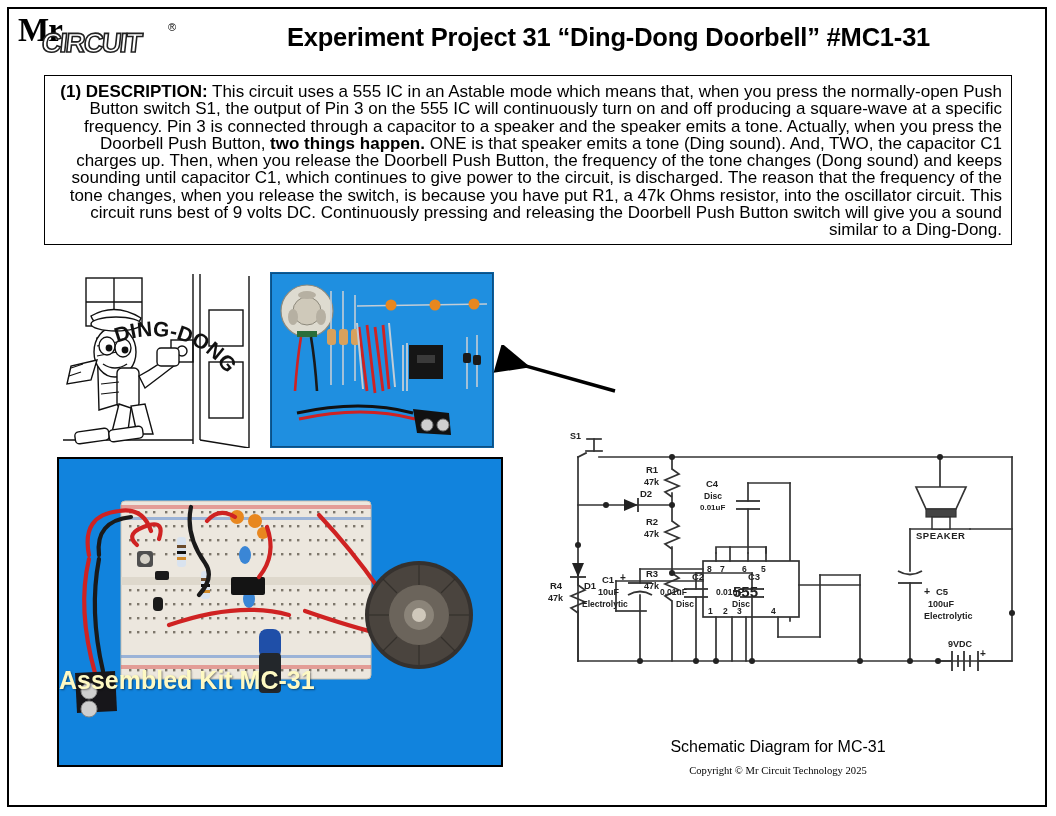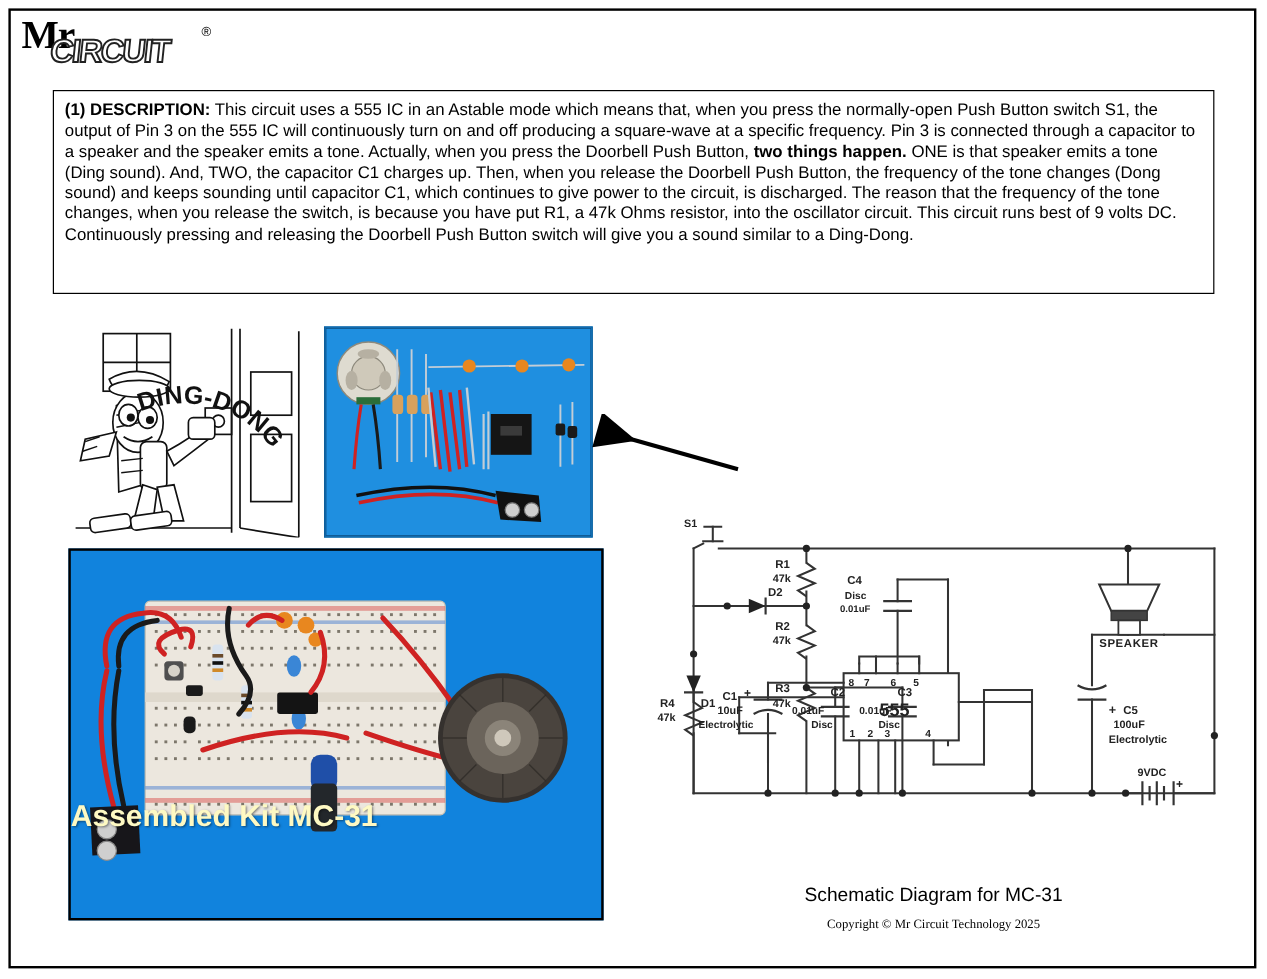--- a/index.html
+++ b/index.html
@@ -12,21 +12,21 @@
   .header{position:absolute;left:9px;top:9px;width:1036px;height:56px;display:flex;align-items:center;}
   .logo{position:relative;width:172px;height:48px;margin-left:7px;flex:0 0 auto;}
   .logo-mr{position:absolute;left:2px;top:1px;font-family:"Liberation Serif",serif;font-weight:bold;font-size:33px;line-height:33px;letter-spacing:-1px;}
   .logo-circuit{position:absolute;left:26px;top:17px;font-family:"Liberation Sans",sans-serif;font-weight:bold;font-size:27px;line-height:27px;letter-spacing:-1.5px;
       color:#fff;-webkit-text-stroke:1.6px #222;text-stroke:1.6px #222;transform:skewX(-6deg);}
   .logo-reg{position:absolute;left:152px;top:8px;font-size:11px;}
   .title{flex:1 1 auto;text-align:center;font-size:25.5px;font-weight:bold;letter-spacing:-0.2px;padding-right:16px;white-space:nowrap;}
 
   
   .desc-box{position:absolute;left:44px;top:75px;width:968px;height:170px;border:1.5px solid #000;box-sizing:border-box;padding:7px 9px 0 9px;}
-  .desc-text{font-size:14px;line-height:17.3px;text-align:left;}
+  .desc-text{font-size:17px;line-height:17.3px;text-align:right;}
   .desc-text b{font-weight:bold;}
 
   
   .cartoon{position:absolute;left:57px;top:272px;width:196px;height:176px;}
   .cartoon svg{display:block;}
 
   
   .parts-photo{position:absolute;left:270px;top:272px;width:224px;height:176px;background:#1f8fe0;border:1px solid #0d5f9c;box-sizing:border-box;overflow:hidden;}
   .parts-photo svg{display:block;}
 
@@ -56,20 +56,21 @@
 
 <div class="page">
   <div class="page-frame"></div>
 
   <div class="header">
     <div class="logo">
       <div class="logo-mr">Mr</div>
       <div class="logo-circuit">CIRCUIT</div>
       <div class="logo-reg">®</div>
     </div>
+    <div class="title">Experiment Project 31 “Ding-Dong Doorbell” #MC1-31</div>
   </div>
 
   <div class="desc-box">
     <div class="desc-text">
       <b>(1) DESCRIPTION:</b><span> This circuit uses a 555 IC in an Astable mode which means that, when you press the normally-open Push Button switch S1, the output of Pin 3 on the 555 IC will continuously turn on and off producing a square-wave at a specific frequency. Pin 3 is connected through a capacitor to a speaker and the speaker emits a tone. Actually, when you press the Doorbell Push Button, </span><b>two things happen.</b><span>  ONE is that speaker emits a tone (Ding sound).  And, TWO, the capacitor C1 charges up.  Then, when you release the Doorbell Push Button, the frequency of the tone changes (Dong sound) and keeps sounding until capacitor C1, which continues to give power to the circuit, is discharged.  The reason that the frequency of the tone changes, when you release the switch, is because you have put R1, a 47k Ohms resistor, into the oscillator circuit.  This circuit runs best of 9 volts DC. Continuously pressing and releasing the Doorbell Push Button switch will give you a sound similar to a Ding-Dong.</span>
     </div>
   </div>
 
   <div class="cartoon">
     <svg width="196" height="176" viewBox="0 0 196 176">

